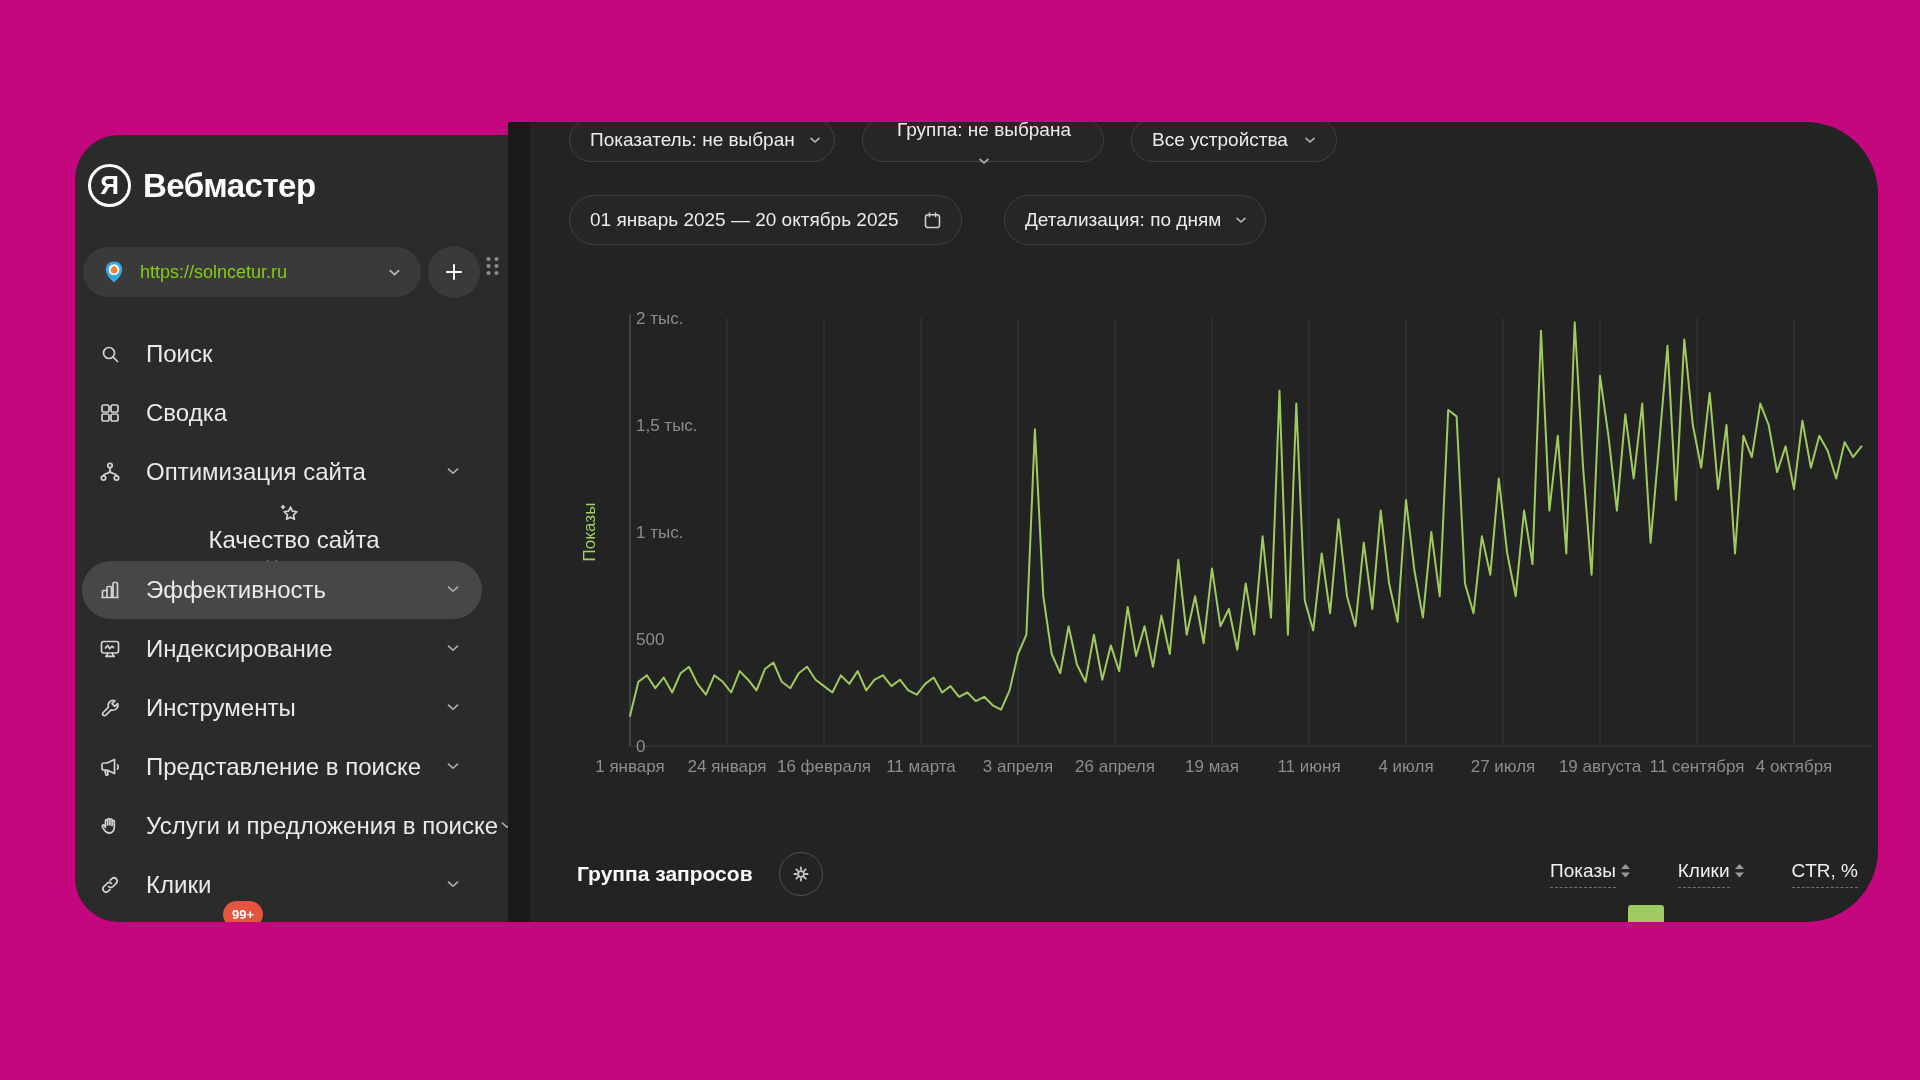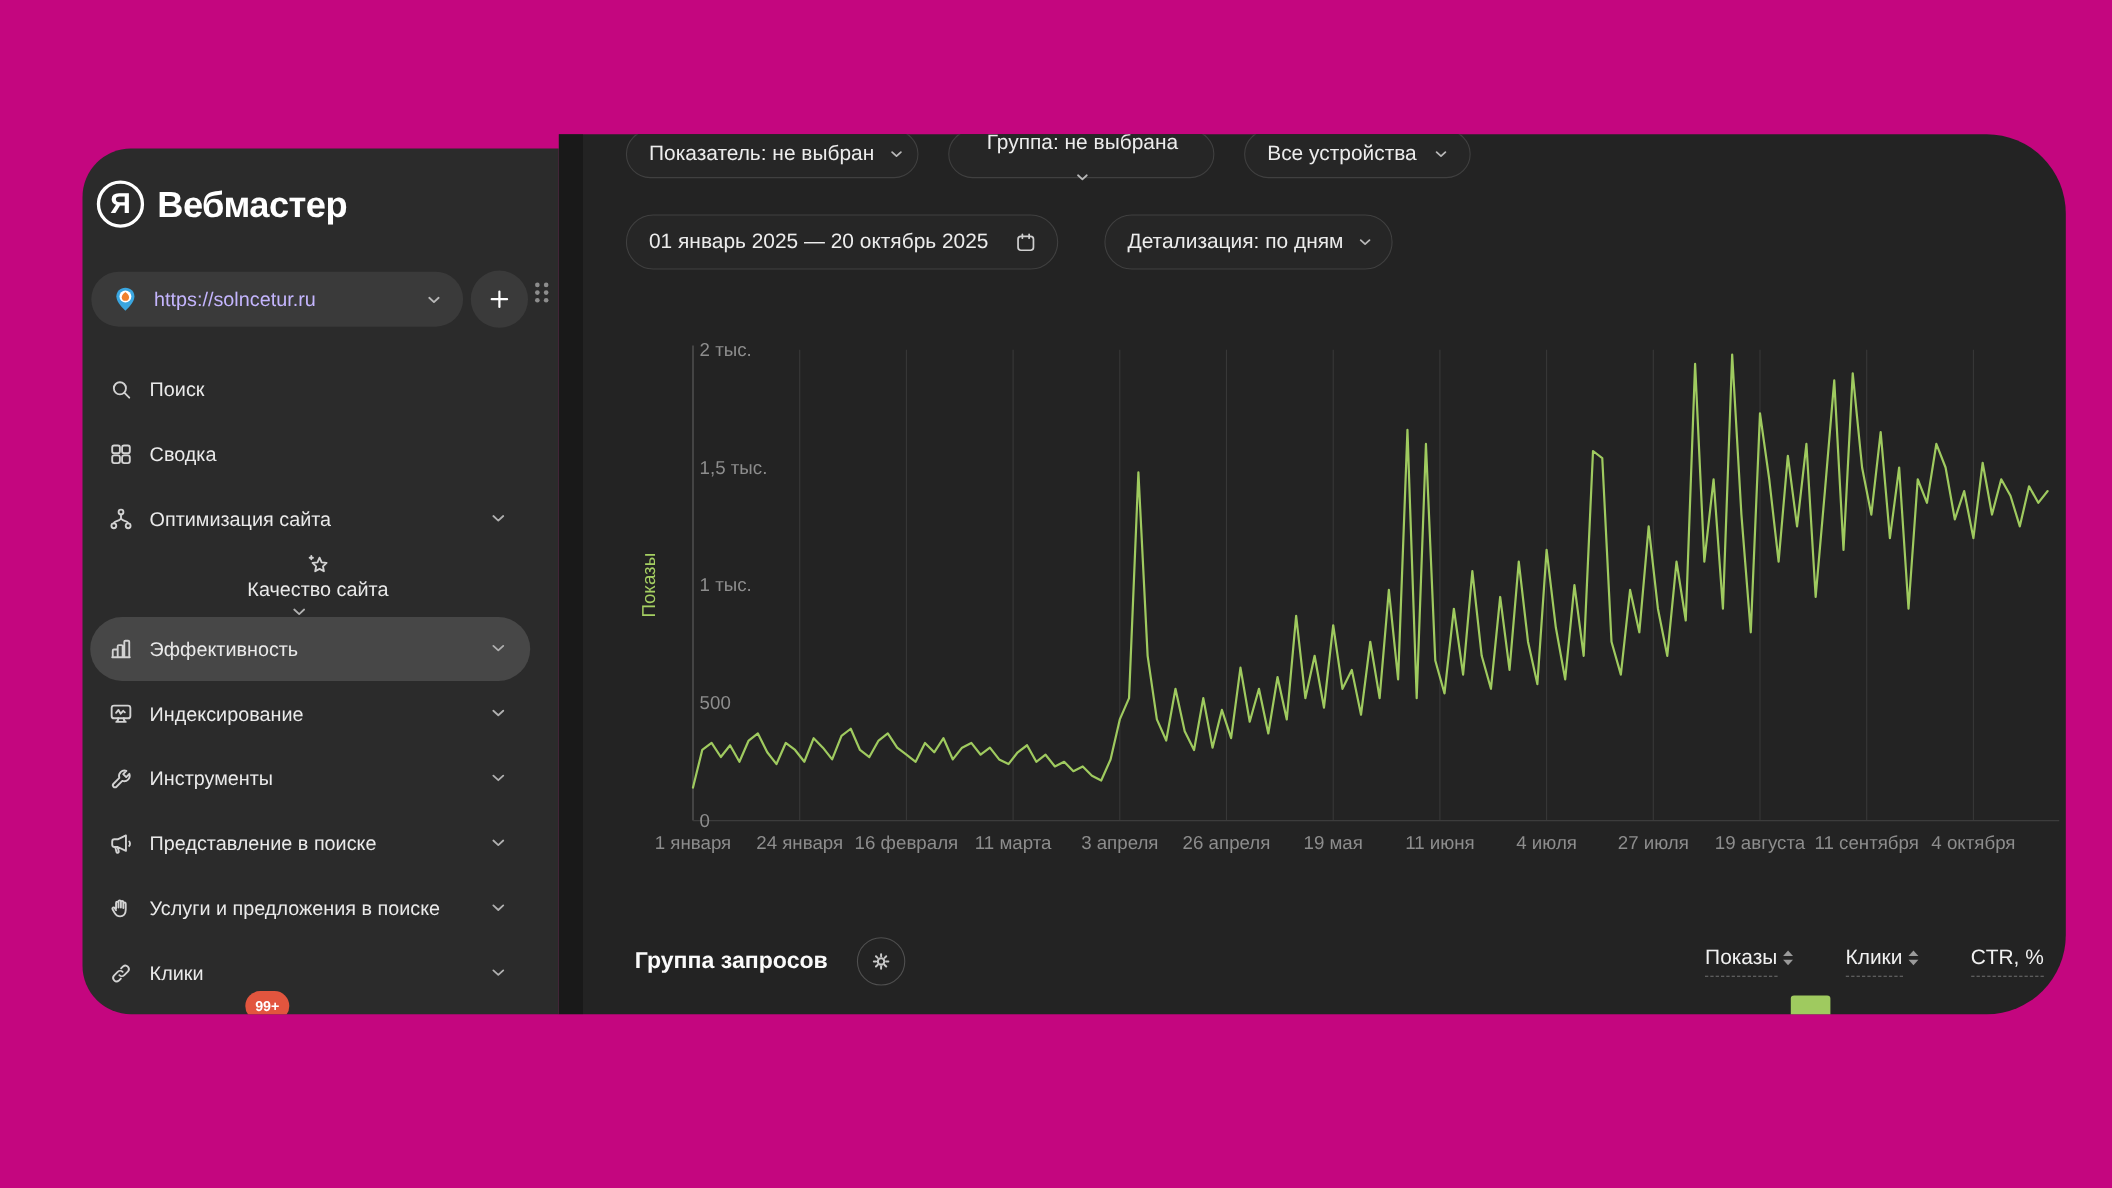--- a/index.html
+++ b/index.html
@@ -15,31 +15,31 @@
   .sidebar{position:absolute;left:75px;top:135px;width:433px;height:787px;
     background:#2b2b2b;border-radius:44px 0 0 44px;overflow:hidden;z-index:2;}
   .logo{position:absolute;left:13px;top:29px;display:flex;align-items:center;gap:12px;}
   .logo-circle{width:43px;height:43px;border:3px solid #fff;border-radius:50%;
     display:flex;align-items:center;justify-content:center;color:#fff;
     font-size:26px;font-weight:700;box-sizing:border-box;}
   .logo-text{color:#fff;font-size:33px;font-weight:700;letter-spacing:-0.5px;}
   .site-select{position:absolute;left:8px;top:112px;width:338px;height:50px;
     background:#3a3a3a;border-radius:25px;display:flex;align-items:center;
     padding:0 18px;box-sizing:border-box;gap:13px;cursor:pointer;}
-  .site-url{color:#c4b5fd;font-size:18px;flex:1;}
+  .site-url{color:#84cc16;font-size:18px;flex:1;}
   .add-btn{position:absolute;left:353px;top:111px;width:52px;height:52px;border-radius:50%;
     background:#3a3a3a;border:none;display:flex;align-items:center;justify-content:center;cursor:pointer;}
   .drag-dots{position:absolute;left:484px;top:255px;z-index:3;cursor:grab;}
 
   .side-items{position:absolute;left:0;top:0;width:100%;height:100%;}
   .side-item{position:absolute;left:7px;width:400px;height:58px;border-radius:29px;
     display:flex;align-items:center;cursor:pointer;}
   .side-item.active{background:#474747;}
   .side-item .icn{width:24px;height:24px;margin-left:16px;flex:none;display:flex;}
-  .side-item .lbl{color:#eaeaea;font-size:18px;margin-left:14px;flex:1;white-space:nowrap;}
+  .side-item .lbl{color:#eaeaea;font-size:24px;margin-left:24px;flex:1;white-space:nowrap;}
   .side-item .chev{width:20px;height:20px;margin-right:18px;flex:none;display:flex;}
   .notif-badge{position:absolute;left:148px;top:766px;width:40px;height:27px;background:#e2553e;
     border-radius:14px;color:#fff;font-size:13px;font-weight:700;display:flex;
     align-items:center;justify-content:center;}
 
   
   .pill{position:absolute;background:#262626;border:1px solid #404040;border-radius:24px;
     display:flex;align-items:center;justify-content:space-between;color:#ececec;
     font-size:19px;padding:0 18px 0 20px;box-sizing:border-box;cursor:pointer;gap:12px;white-space:nowrap;}
   .pill .pl-label{flex:1;text-align:left;}

